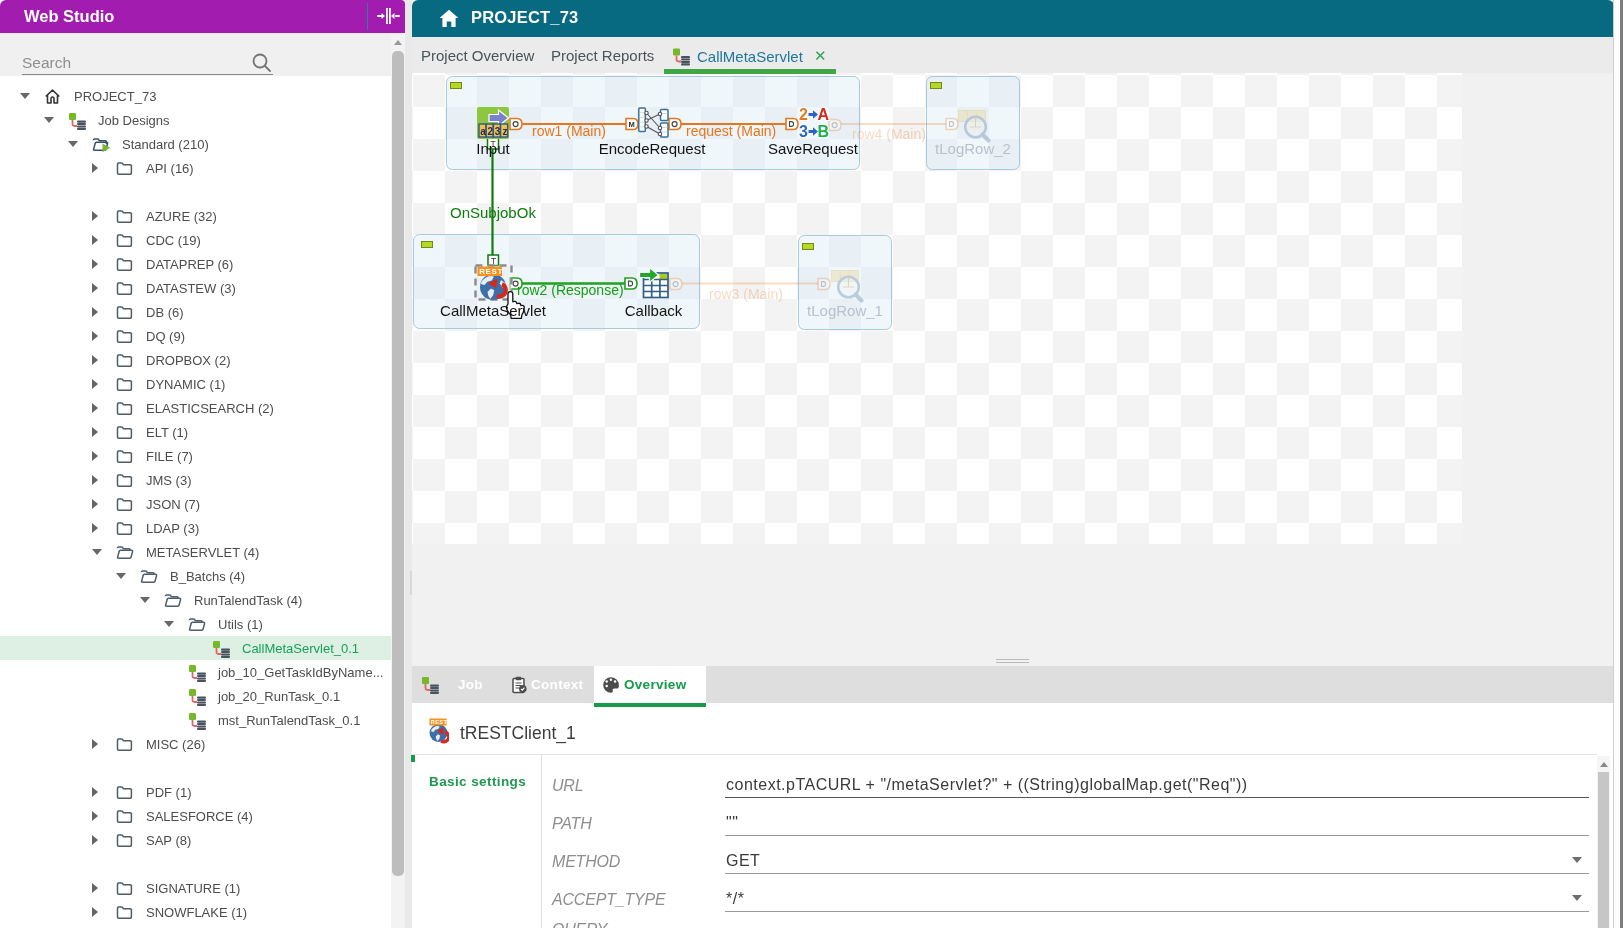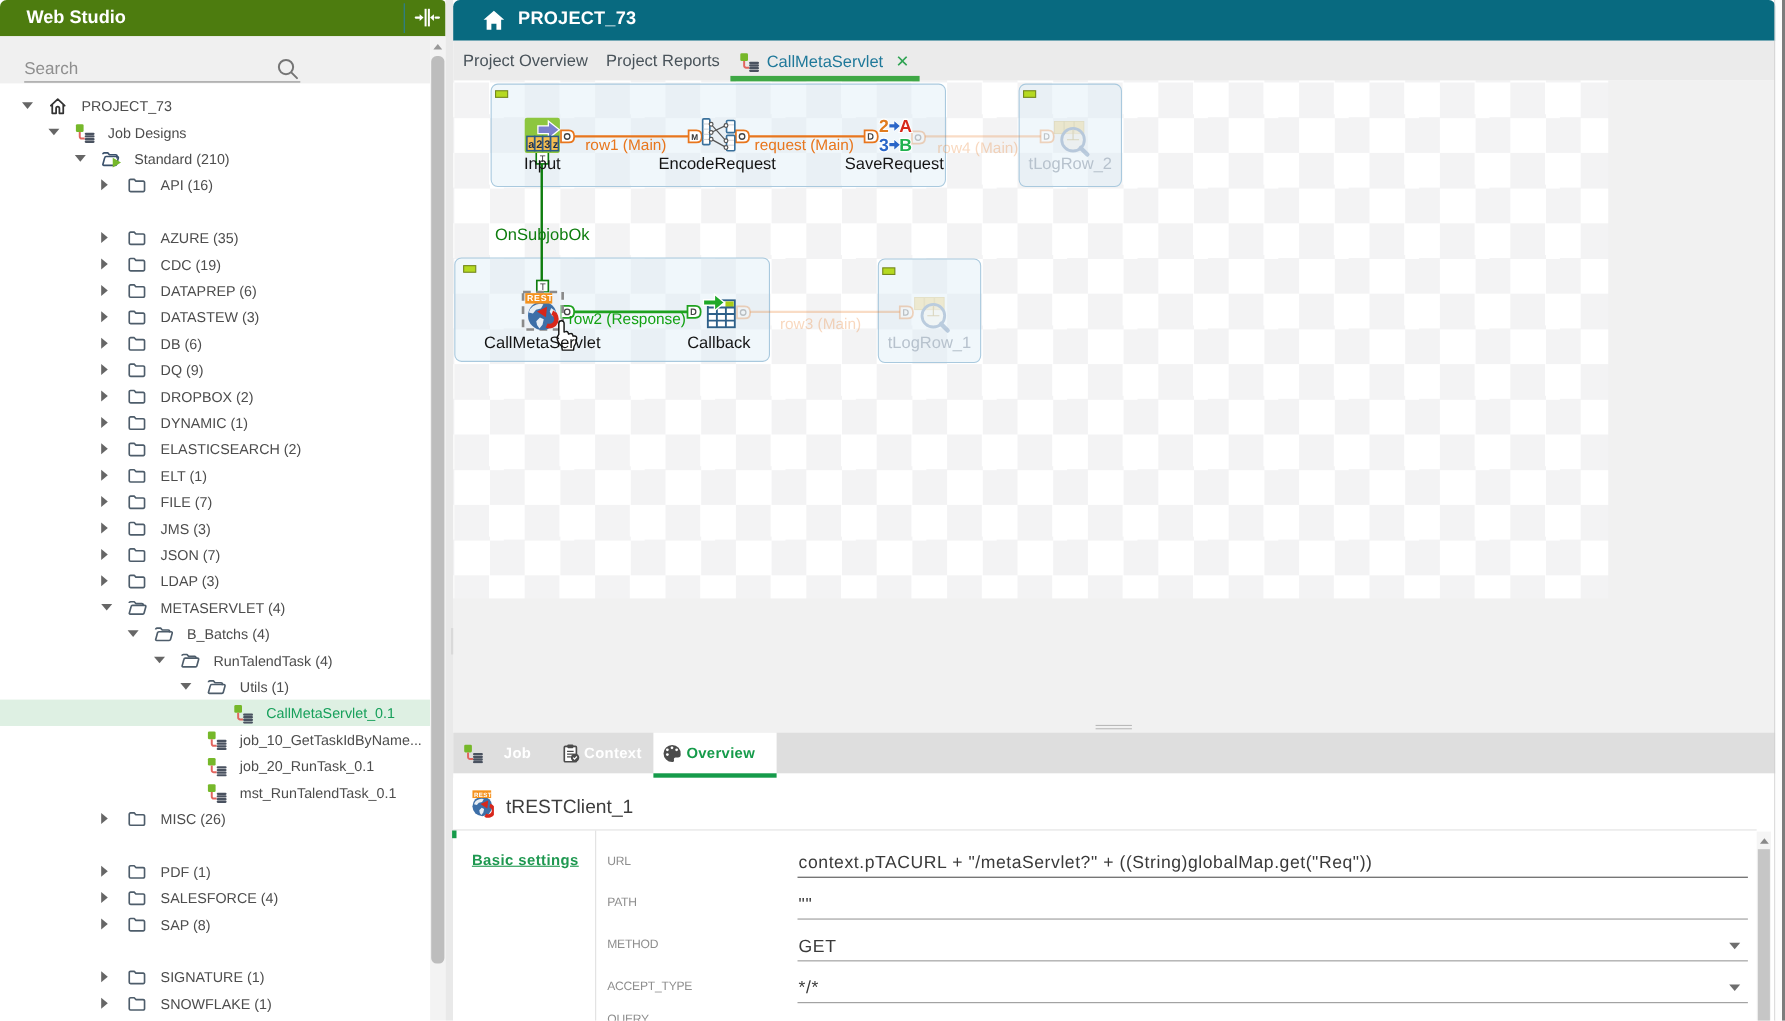--- a/index.html
+++ b/index.html
@@ -1,19 +1,19 @@
 <!DOCTYPE html>
 <html><head><meta charset="utf-8">
 <style>
 html,body{margin:0;padding:0;}
 body{width:1623px;height:928px;position:relative;overflow:hidden;background:#fff;
      font-family:"Liberation Sans",sans-serif;-webkit-font-smoothing:antialiased;}
 .abs{position:absolute;}
 
-#sbheader{left:0;top:0;width:405px;height:33px;background:#4d7c0f;border-radius:6px 4px 0 0;}
+#sbheader{left:0;top:0;width:405px;height:33px;background:#a21caf;border-radius:6px 4px 0 0;}
 #sbheader .title{position:absolute;left:24px;top:7px;color:#fff;font-size:16.5px;font-weight:700;letter-spacing:0;}
 #sbheader .vline{position:absolute;left:367px;top:3px;width:1px;height:27px;background:#2a7f9c;}
 #searchband{left:0;top:33px;width:391px;height:43px;background:#f0f0f0;}
 #searchband .ph{position:absolute;left:22px;top:21px;font-size:15.5px;color:#8f8f8f;}
 #searchband .ul{position:absolute;left:22px;top:41px;width:251px;height:1px;background:#8a8a8a;}
 #tree{left:0;top:76px;width:391px;height:852px;background:#fff;overflow:hidden;}
 .trow{position:absolute;left:0;width:391px;height:24px;}
 .trow.sel{background:#def0e3;}
 .tlabel{position:absolute;top:5px;font-size:13px;color:#4d4d4d;white-space:nowrap;}
 .trow.sel .tlabel{color:#17a05b;}
@@ -45,22 +45,22 @@
 #btabbar{left:412px;top:666px;width:1202px;height:37px;background:#dedede;}
 .btab{position:absolute;top:0;height:37px;color:#fff;font-size:13.5px;font-weight:700;line-height:38px;letter-spacing:.3px;}
 #comptab{position:absolute;left:182px;top:0;width:112px;height:37px;background:#fff;}
 #comptab span{position:absolute;left:30px;top:11px;color:#159b4a;font-size:13.5px;font-weight:700;letter-spacing:.3px;}
 #compuline{position:absolute;left:182px;top:37px;width:112px;height:4.5px;background:#159b4a;}
 #bcontent{left:412px;top:707px;width:1202px;height:221px;background:#fff;}
 #bheadsep{left:412px;top:754px;width:1185px;height:1px;background:#e2e2e2;}
 #btitle{left:460px;top:723px;font-size:17.5px;color:#3e3e3e;}
 #bnavline{left:541px;top:755px;width:1px;height:173px;background:#e0e0e0;}
 #greentick{left:411px;top:755px;width:4px;height:7px;background:#159b4a;}
-#basicset{left:429px;top:774px;font-size:13.5px;font-weight:700;color:#1e9850;letter-spacing:.4px;text-decoration:underline;}
-.flabel{position:absolute;left:552px;font-size:11px;color:#8e8e8e;letter-spacing:-.2px;}
+#basicset{left:429px;top:774px;font-size:13.5px;font-weight:700;color:#1e9850;letter-spacing:.4px;}
+.flabel{position:absolute;left:552px;font-size:16px;color:#8e8e8e;letter-spacing:-.2px;font-style:italic;}
 .fvalue{position:absolute;left:726px;font-size:16px;color:#3a3a3a;letter-spacing:.5px;white-space:nowrap;}
 .fline{position:absolute;left:725px;width:864px;height:1px;background:#9a9a9a;}
 .caret{position:absolute;left:1572px;width:0;height:0;border-top:6px solid #6e6e6e;border-left:5.5px solid transparent;border-right:5.5px solid transparent;}
 
 #bscroll{left:1597px;top:756px;width:13px;height:172px;background:#f5f5f5;}
 #bsthumb{position:absolute;left:1px;top:16px;width:11px;height:156px;background:#c6c6c6;}
 #bsup{position:absolute;left:2.5px;top:6px;width:0;height:0;border-bottom:5px solid #8a8a8a;border-left:4px solid transparent;border-right:4px solid transparent;}
 
 #redge1{left:1613px;top:0;width:1px;height:928px;background:#cfcfcf;}
 #redge2{left:1614px;top:0;width:6px;height:928px;background:#fdfdfd;}
@@ -128,21 +128,21 @@
 <span class="ticon" style="left:116px"><svg width="17" height="17" viewBox="0 0 17 17">
           <path d="M1.5 4.2 a1.2 1.2 0 0 1 1.2-1.2 H6 l1.5 1.7 H14.2 a1.2 1.2 0 0 1 1.2 1.2 V13 a1.2 1.2 0 0 1-1.2 1.2 H2.7 A1.2 1.2 0 0 1 1.5 13 Z" fill="none" stroke="#4e5d6b" stroke-width="1.5" stroke-linejoin="round"></path>
         </svg></span>
 <span class="tlabel" style="left:146px">API (16)</span>
 </div>
 <div class="trow" style="top:128px">
 <span class="arr closed" style="left:92px"></span>
 <span class="ticon" style="left:116px"><svg width="17" height="17" viewBox="0 0 17 17">
           <path d="M1.5 4.2 a1.2 1.2 0 0 1 1.2-1.2 H6 l1.5 1.7 H14.2 a1.2 1.2 0 0 1 1.2 1.2 V13 a1.2 1.2 0 0 1-1.2 1.2 H2.7 A1.2 1.2 0 0 1 1.5 13 Z" fill="none" stroke="#4e5d6b" stroke-width="1.5" stroke-linejoin="round"></path>
         </svg></span>
-<span class="tlabel" style="left:146px">AZURE (35)</span>
+<span class="tlabel" style="left:146px">AZURE (32)</span>
 </div>
 <div class="trow" style="top:152px">
 <span class="arr closed" style="left:92px"></span>
 <span class="ticon" style="left:116px"><svg width="17" height="17" viewBox="0 0 17 17">
           <path d="M1.5 4.2 a1.2 1.2 0 0 1 1.2-1.2 H6 l1.5 1.7 H14.2 a1.2 1.2 0 0 1 1.2 1.2 V13 a1.2 1.2 0 0 1-1.2 1.2 H2.7 A1.2 1.2 0 0 1 1.5 13 Z" fill="none" stroke="#4e5d6b" stroke-width="1.5" stroke-linejoin="round"></path>
         </svg></span>
 <span class="tlabel" style="left:146px">CDC (19)</span>
 </div>
 <div class="trow" style="top:176px">
 <span class="arr closed" style="left:92px"></span>

